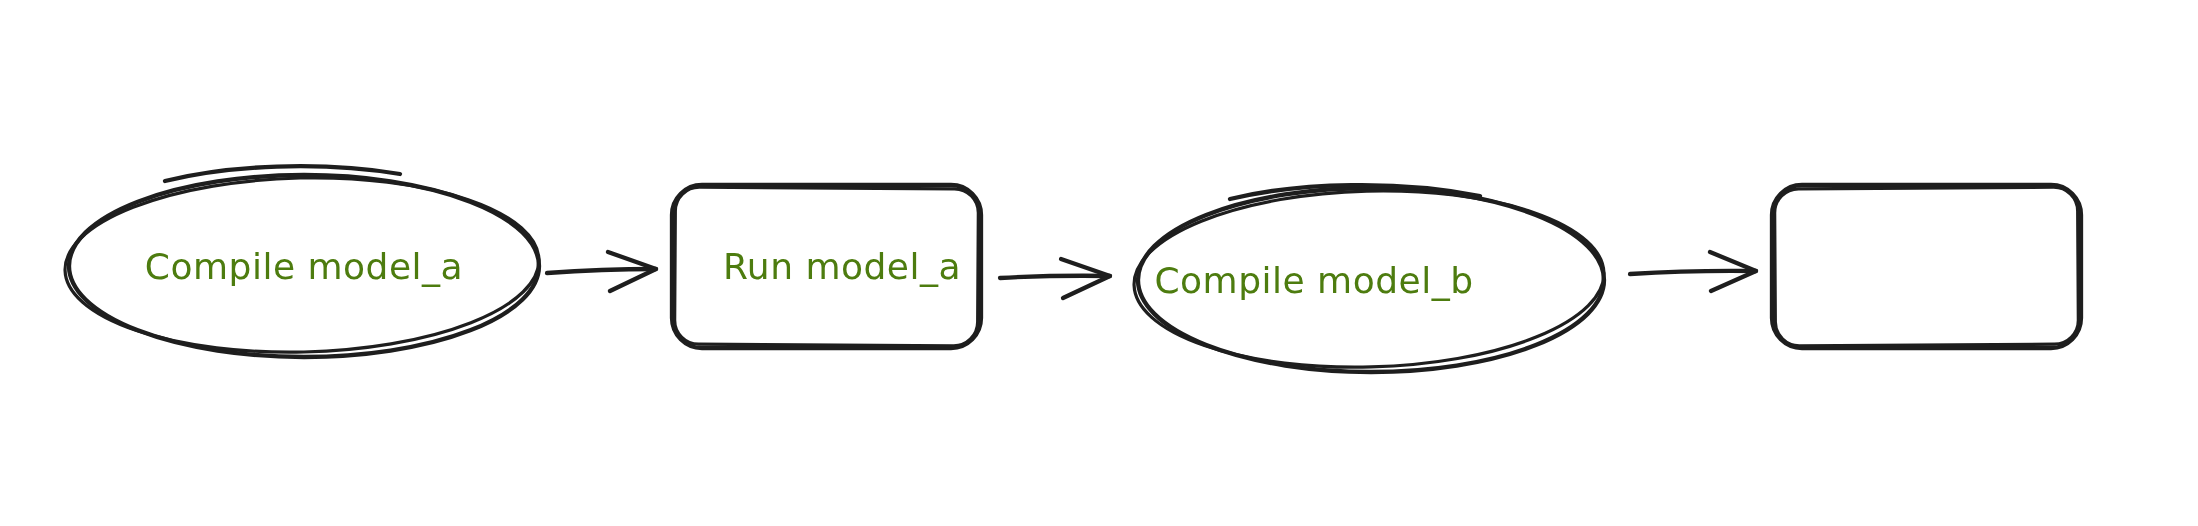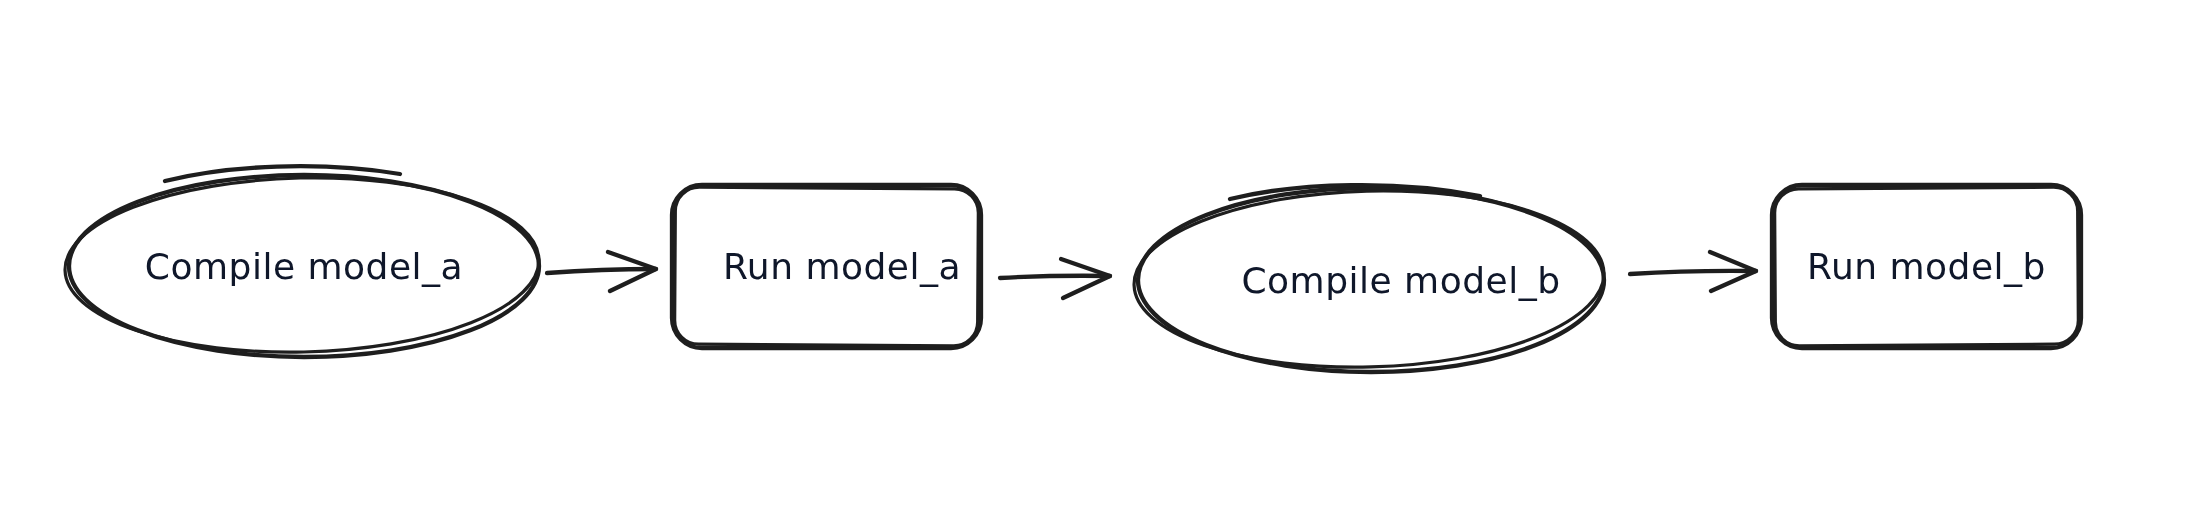--- a/index.html
+++ b/index.html
@@ -34,21 +34,21 @@
     stroke: #1e1e1e;
     stroke-width: 3.2;
     stroke-linecap: round;
     stroke-linejoin: round;
   }
   .node-label {
     position: absolute;
     display: flex;
     align-items: center;
     justify-content: center;
-    color: #0f172a;
+    color: #4d7c0f;
     font-size: 36px;
     letter-spacing: 0.5px;
     white-space: nowrap;
     pointer-events: none;
   }
 </style>
 </head>
 <body>
 
 <div class="canvas">
@@ -90,17 +90,16 @@
     <g>
       <rect class="sketch" x="1772" y="185" width="309" height="163" rx="30"></rect>
       <rect class="sketch-light" x="1775" y="188" width="303" height="157" rx="24" transform="rotate(-0.35 1926 266)"></rect>
     </g>
   </svg>
 
   <div class="node-label" style="left:68px;  top:175px; width:472px; height:183px;">Compile model_a</div>
 
   <div class="node-label" style="left:670px; top:183px; width:344px; height:167px;">Run model_a</div>
 
-  <div class="node-label" style="left:1167px; top:187px; width:468px; height:186px;">Compile model_b</div>
+  <div class="node-label" style="left:1080px; top:187px; width:468px; height:186px;">Compile model_b</div>
 
-  <div class="node-label" style="left:1770px; top:183px; width:313px; height:167px;">Run model_b</div>
 
 </div>
 
 </body></html>

